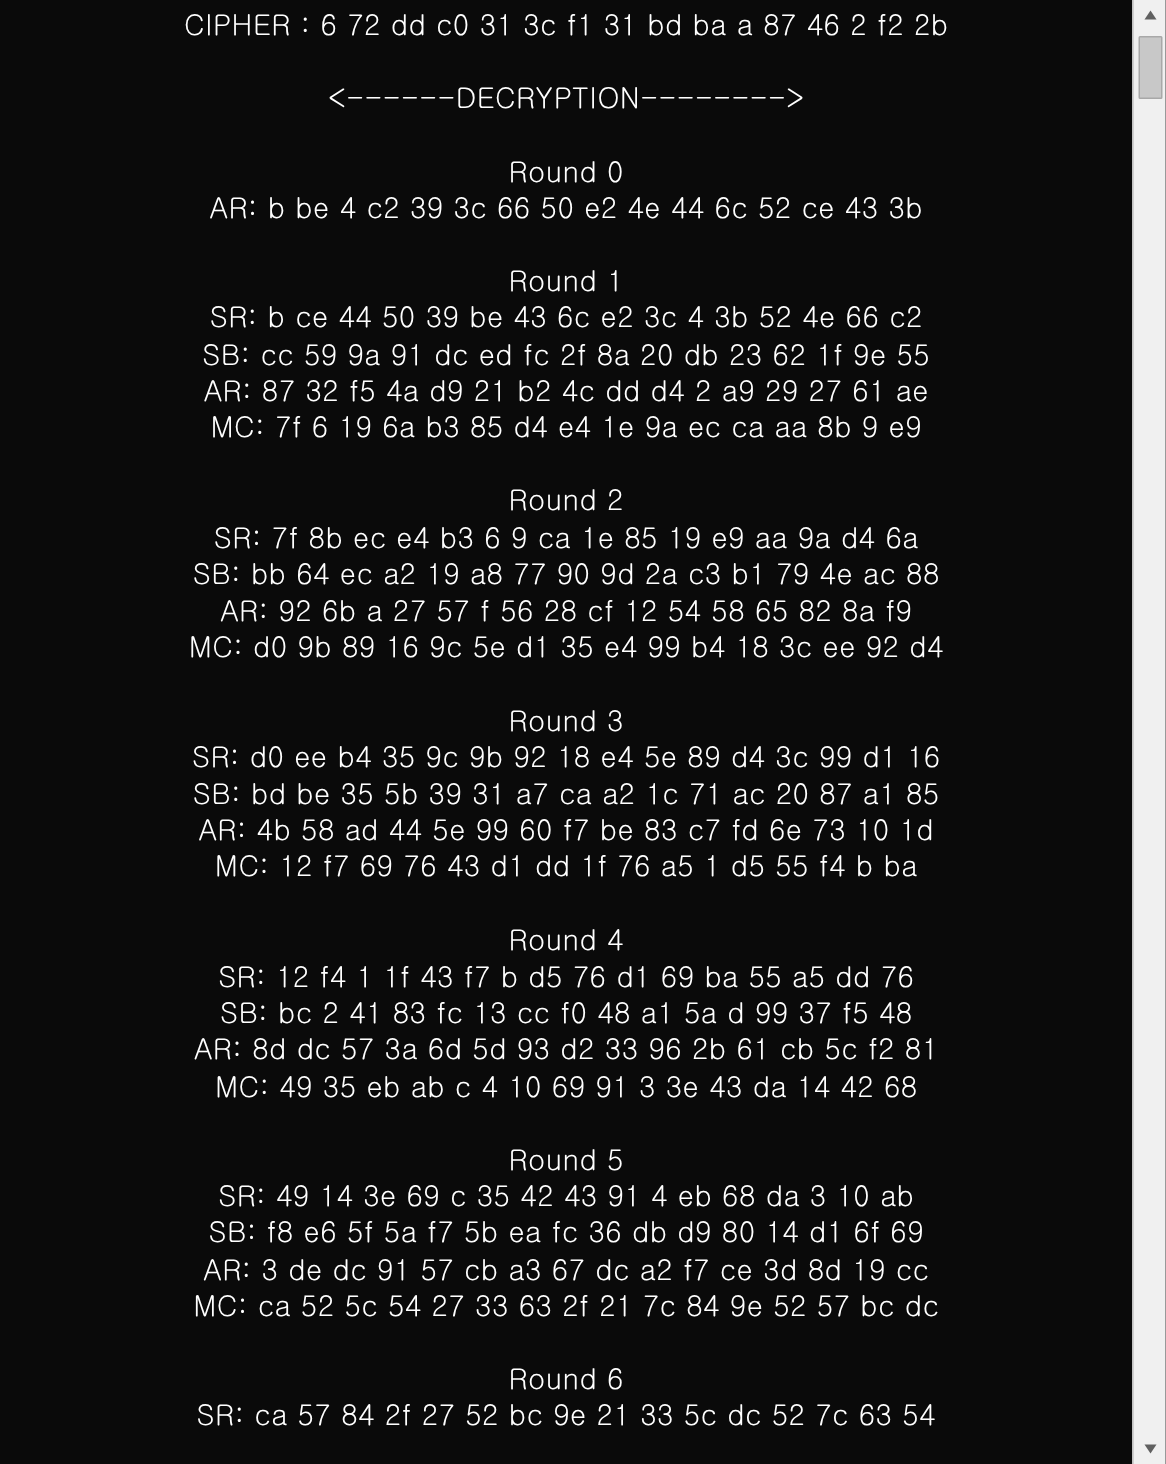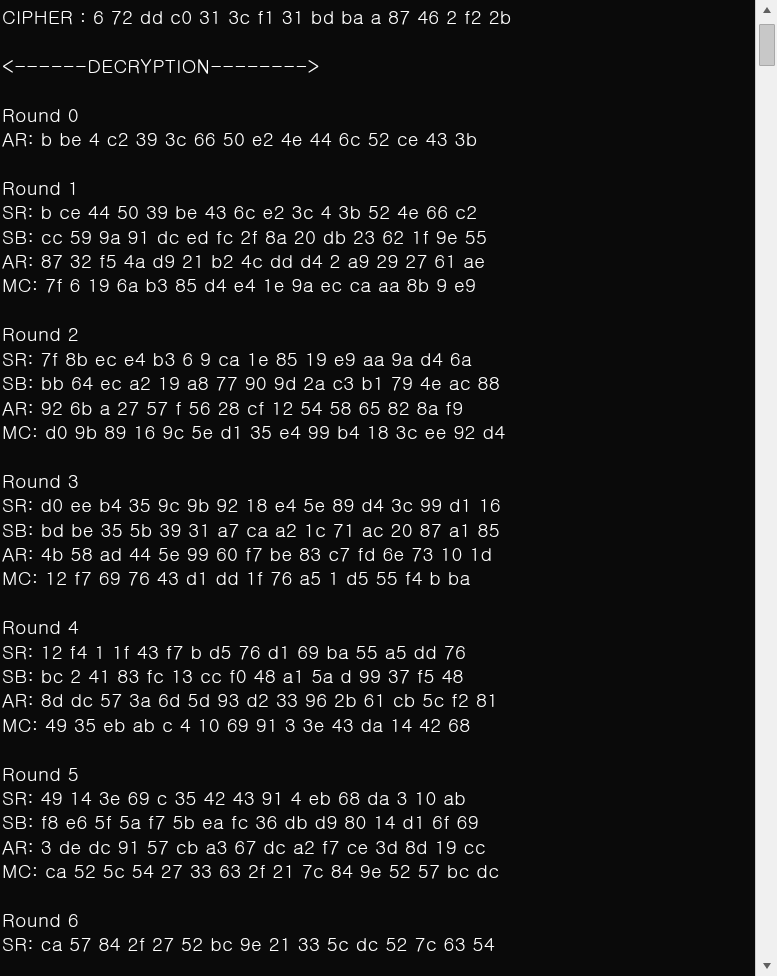--- a/index.html
+++ b/index.html
@@ -21,20 +21,21 @@
       height: 976px;
       background: #0a0a0a;
       color: #ffffff;
       font-family: "Gulim", "Dotum", "Malgun Gothic", "Consolas", monospace;
       font-size: 19px;
       line-height: 24.4px;
       padding: 4px 2px;
       white-space: pre;
       overflow: hidden;
       letter-spacing: 0.3px;
+      text-align: center;
     }
     .scrollbar {
       width: 22px;
       height: 976px;
       background: #f0f0f0;
       display: flex;
       flex-direction: column;
       align-items: center;
       border-left: 1px solid #d0d0d0;
     }

